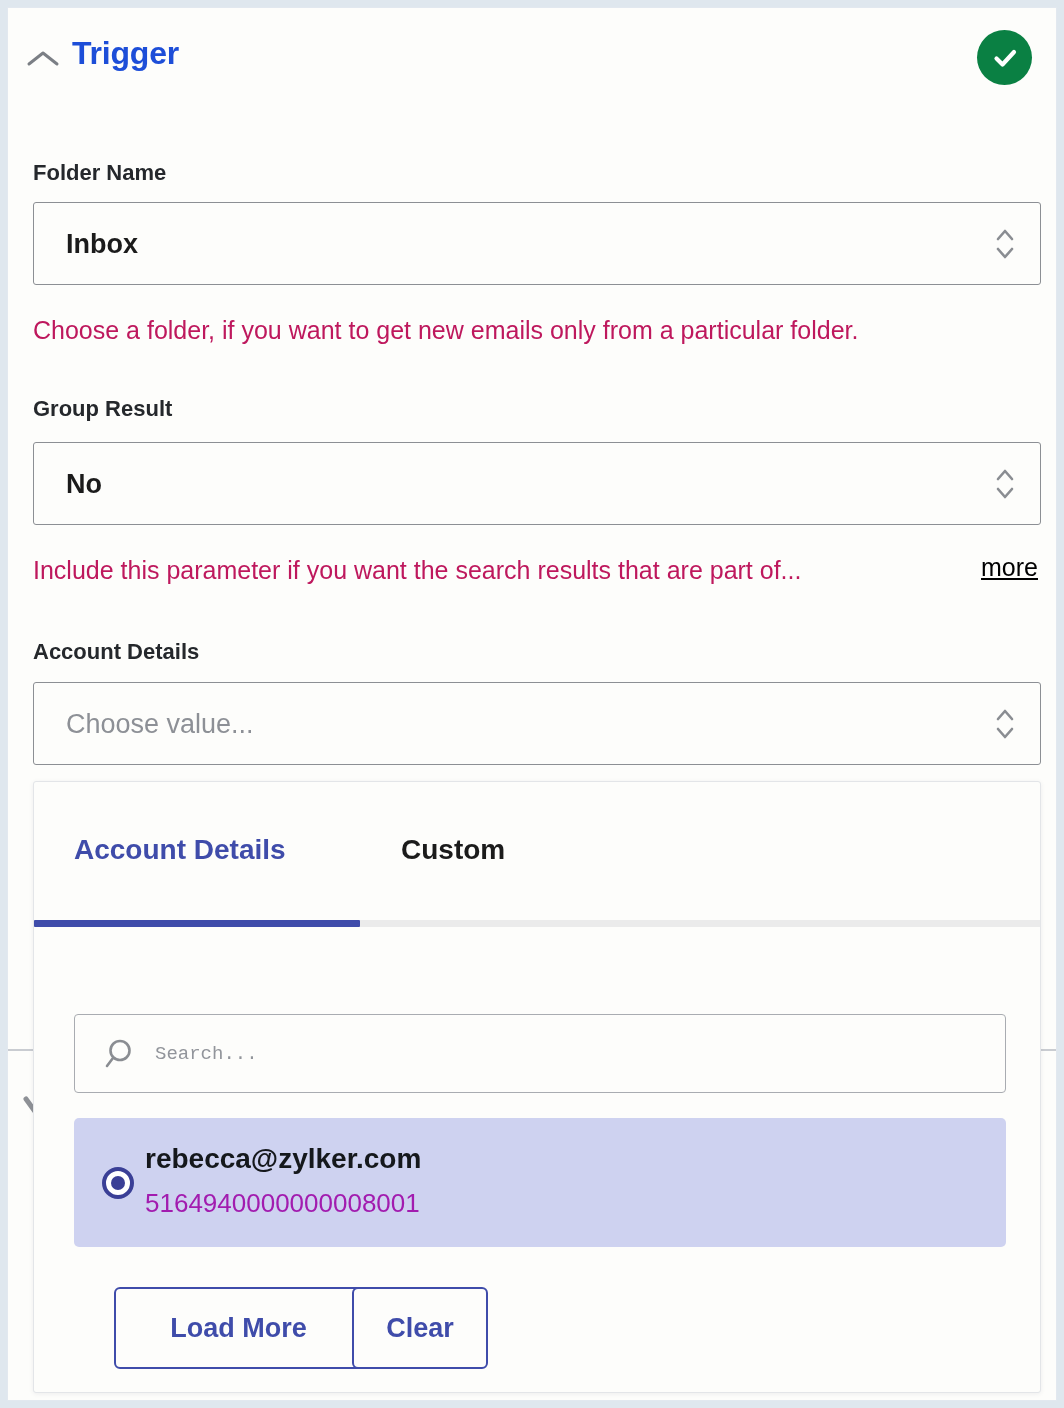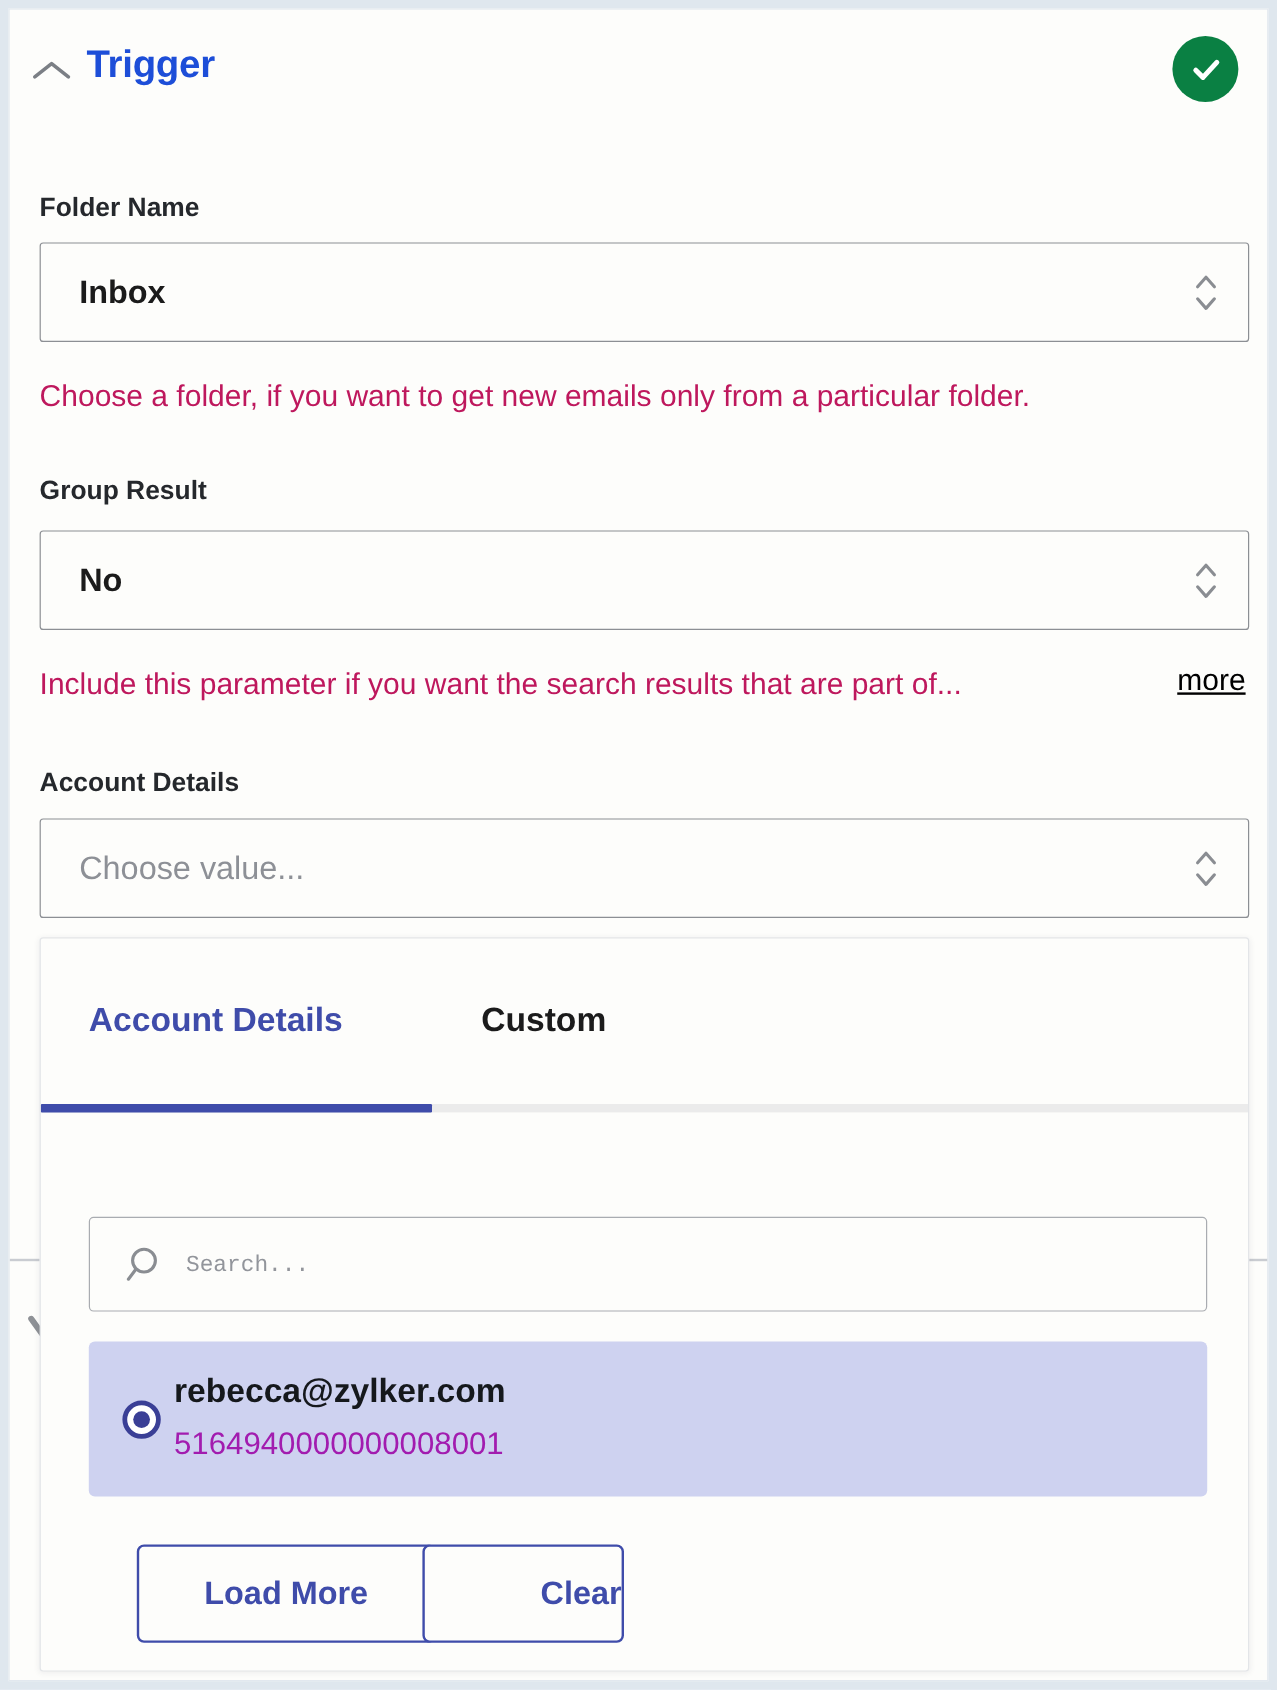--- a/index.html
+++ b/index.html
@@ -271,21 +271,21 @@
     background: #fdfdfb;
     border: 2px solid #3f4caa;
     border-radius: 6px;
     color: #3f4caa;
     font-family: inherit;
     font-size: 27px;
     font-weight: bold;
     cursor: pointer;
   }
   .btn-load-more { left: 40px; width: 249px; margin-left: 40px; }
-  .btn-clear     { left: 318px; width: 168px; text-align: right; }
+  .btn-clear     { left: 318px; width: 136px; }
 </style>
 </head>
 <body>
 
 <div class="page">
 
   <div class="header">
     <div class="collapse-icon">
       <svg width="34" height="20" viewBox="0 0 34 20">
         <path d="M3 15 L17 4 L31 15" fill="none" stroke="#7b7f85" stroke-width="3" stroke-linecap="round" stroke-linejoin="round"></path>

